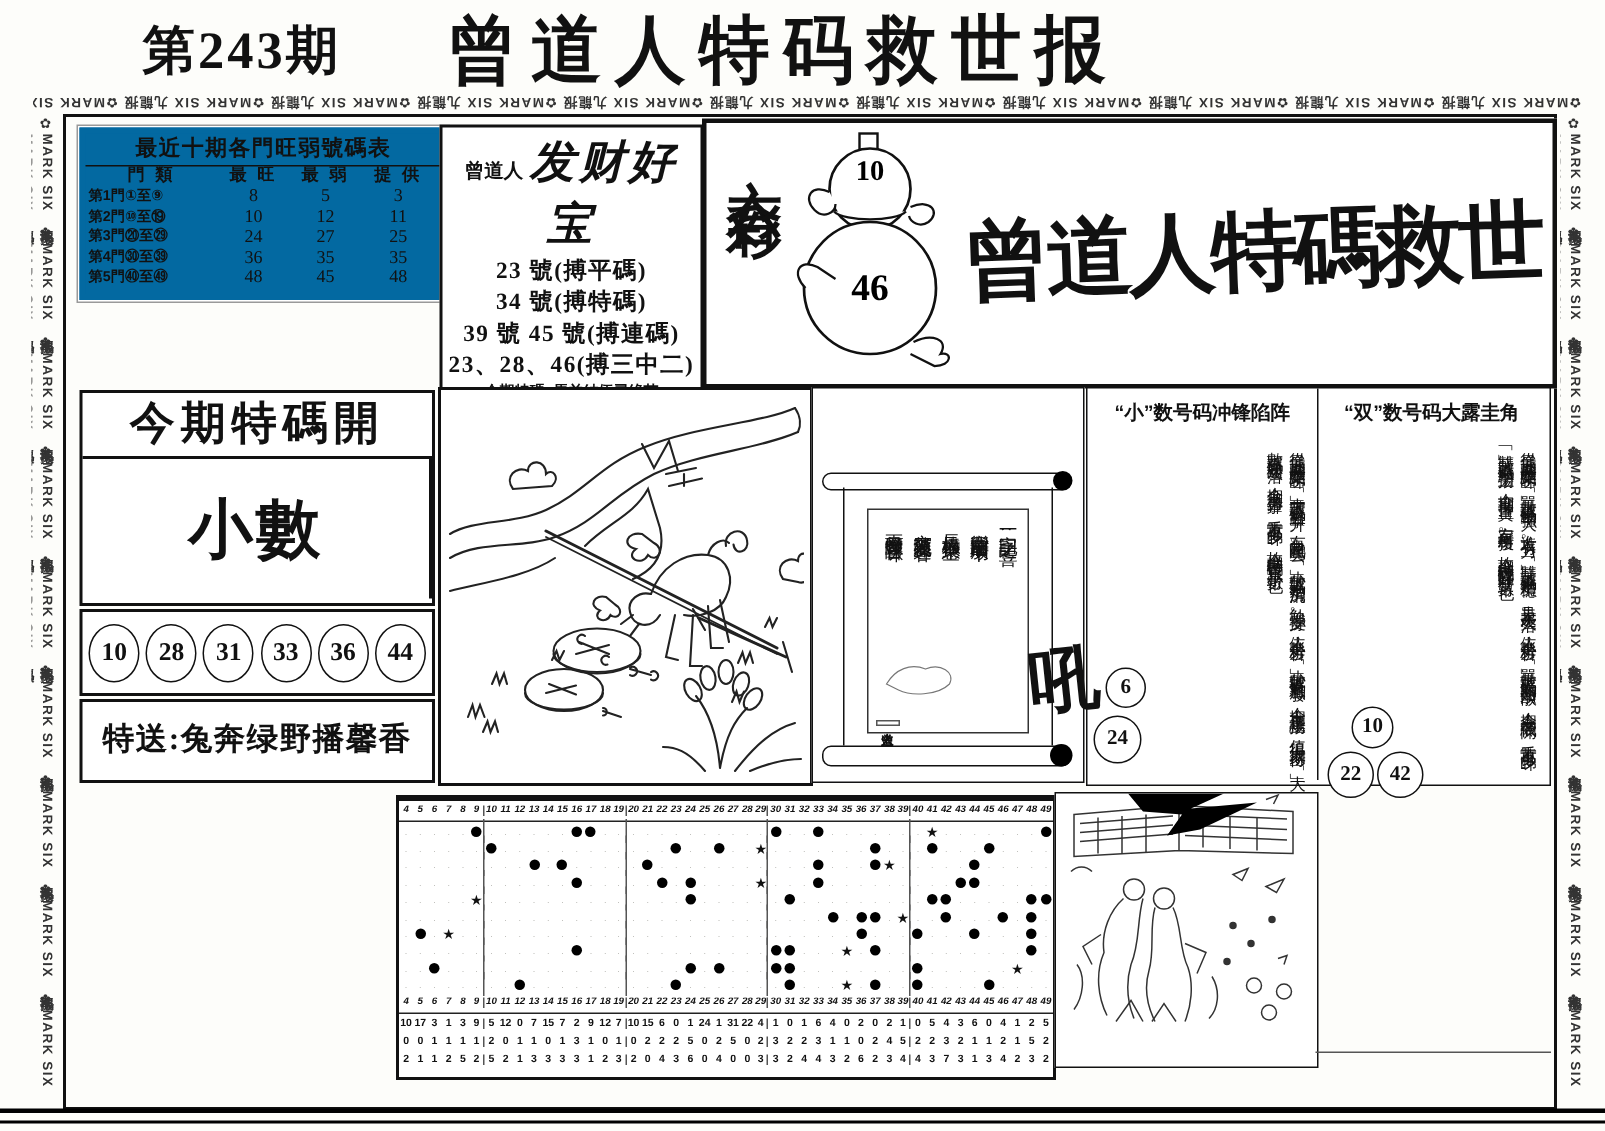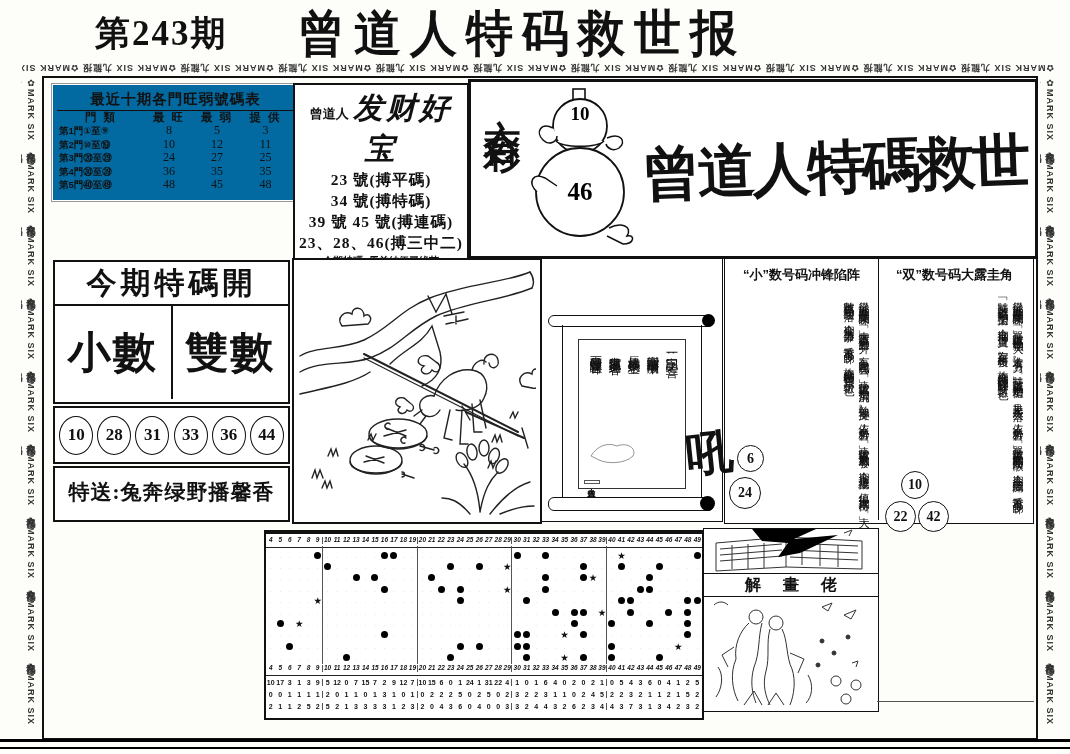--- a/index.html
+++ b/index.html
@@ -197,21 +197,20 @@
       <text x="57" y="34" text-anchor="middle" font-size="19" font-weight="bold" font-family="Liberation Serif,serif">10</text>
       <text x="57" y="114" text-anchor="middle" font-size="25" font-weight="bold" font-family="Liberation Serif,serif">46</text>
     </svg>
     <div class="abs serif" id="calligraphy">曾道人特碼救世</div>
   </div>
 
   <div class="abs" id="special-open">
     <div id="so-title" class="serif">今期特碼開</div>
     <div id="so-cells">
       <div class="so-cell serif">小數</div>
-      <div class="so-cell serif">雙數</div>
     </div>
   </div>
 
   <div class="abs" id="circles-box">
       <span class="num-circle">10</span>
       <span class="num-circle">28</span>
       <span class="num-circle">31</span>
       <span class="num-circle">33</span>
       <span class="num-circle">36</span>
       <span class="num-circle">44</span>
@@ -1040,21 +1039,20 @@
   <div class="abs" id="interp-box">
     <svg width="171" height="44" viewBox="0 0 171 44">
       <g fill="none" stroke="#333" stroke-width="1">
         <path d="M12,14 L82,8 L82,38 L12,42 Z M82,8 L158,12 L158,40 L82,38"></path>
         <path d="M16,20 L78,15 M16,26 L78,21 M16,32 L78,27 M86,14 L154,17 M86,21 L154,24 M86,28 L154,31"></path>
         <path d="M28,16 L28,40 M44,15 L44,40 M60,14 L60,39 M98,14 L98,36 M116,15 L116,37 M134,16 L134,38"></path>
       </g>
       <path d="M48,0 L112,0 L90,10 L134,6 L96,24 L74,28 L84,14 L58,12 Z" fill="#000"></path>
       <path d="M140,4 l8,-3 l-3,6" fill="none" stroke="#333" stroke-width="1"></path>
     </svg>
-    <div id="interp-label" class="serif">解畫佬</div>
     <svg width="171" height="112" viewBox="0 0 171 112">
       <g fill="none" stroke="#333" stroke-width="1">
         <circle cx="52" cy="20" r="7"></circle>
           <circle cx="72" cy="26" r="7"></circle>
         <path d="M45,26 C36,34 30,48 32,62 C26,76 28,92 34,104 M58,26 C54,40 56,56 50,70 C46,84 48,96 52,106"></path>
         <path d="M78,32 C84,44 82,60 88,72 C92,84 90,98 86,108 M66,32 C62,46 66,60 62,74 C58,88 62,100 66,108"></path>
         <path d="M30,50 L18,58 L24,70 M86,56 L100,62 L94,76"></path>
         <path d="M14,70 C20,78 18,92 12,100 M104,78 C110,88 108,100 102,106"></path>
         <path d="M40,108 l10,-14 l8,14 M64,108 l8,-12 l8,12"></path>
         <path d="M118,10 l10,-4 l-4,8 Z M140,18 l12,-5 l-5,9 Z"></path>

